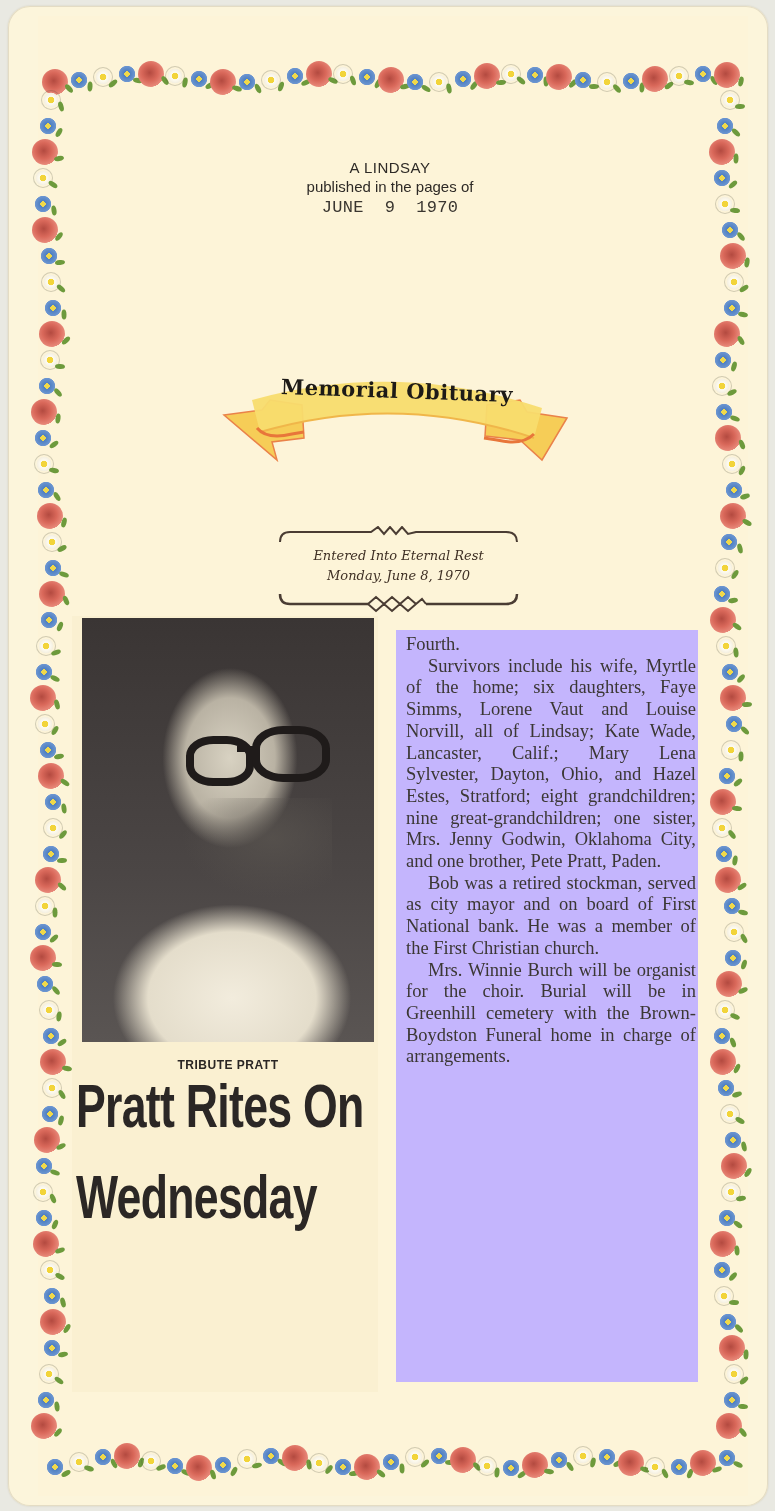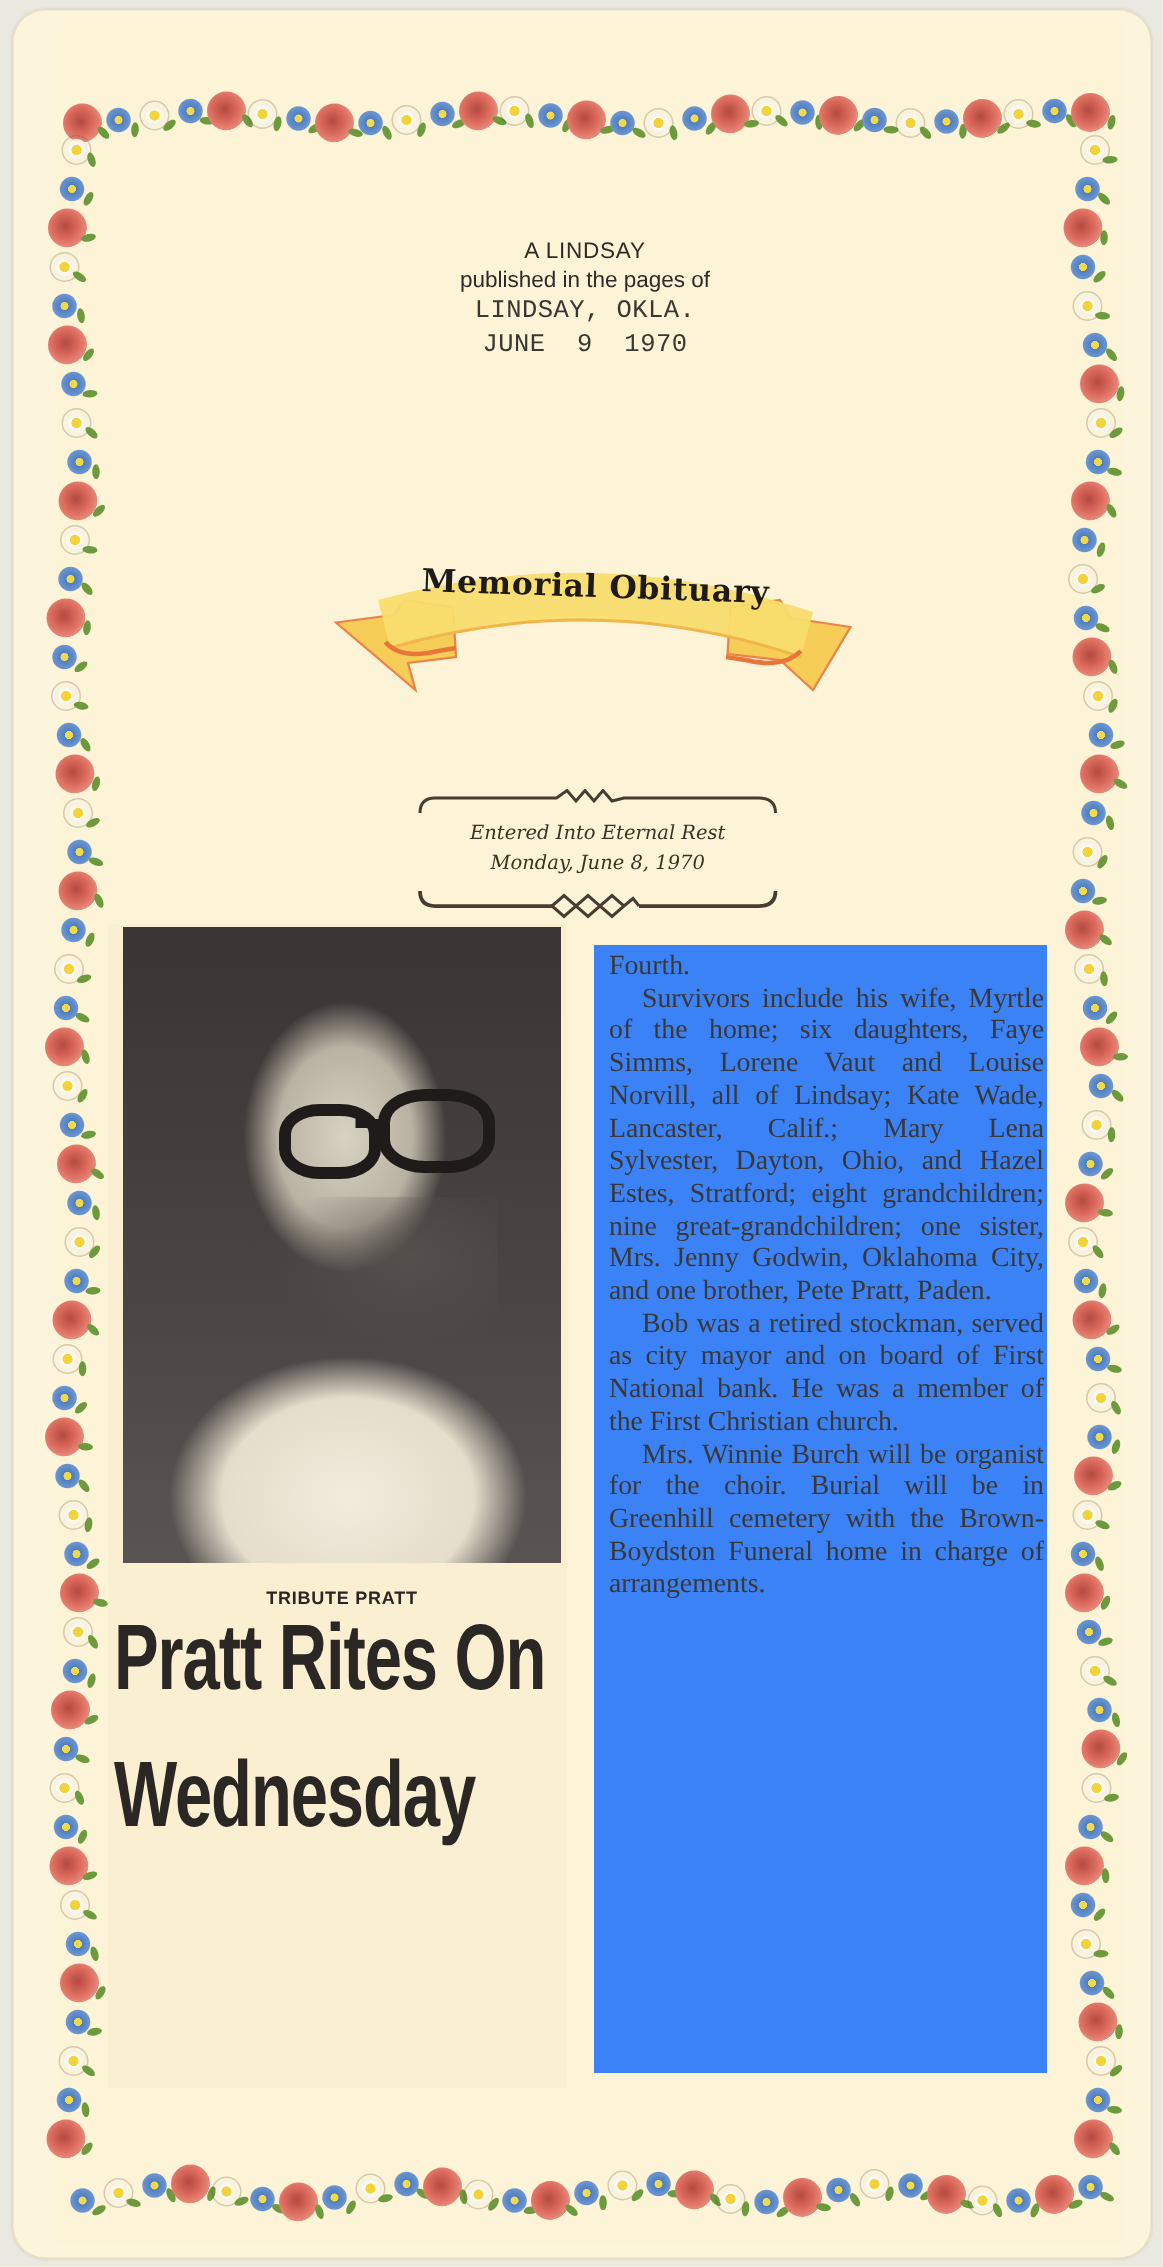--- a/index.html
+++ b/index.html
@@ -108,21 +108,21 @@
     .body-col {
       font-family: "Liberation Serif", serif; font-size: 18.5px; line-height: 21.7px;
       color: #3b3734; text-align: justify;
     }
     .body-col p { margin: 0; text-indent: 22px; }
     .body-col p.noindent { text-indent: 0; }
     .left-body { position: absolute; left: 0; top: 626px; width: 292px; }
 
     .clip-right {
       position: absolute; left: 396px; top: 630px; width: 302px; height: 752px;
-      background: #3b82f6;
+      background: #c4b5fd;
     }
     .right-body { position: absolute; left: 10px; top: 4px; width: 290px; }
   </style>
 </head>
 <body>
 
 <div class="card">
   <div class="inner-paper"></div>
 </div>
 
@@ -449,21 +449,20 @@
     <div class="leaf" style="left: 739px; top: 1378px; transform: rotate(140deg);"></div>
     <div class="flower forget" style="left: 722.471px; top: 1390px; width: 20px; height: 20px;"></div>
     <div class="leaf" style="left: 738.471px; top: 1404px; transform: rotate(7deg);"></div>
     <div class="flower rose" style="left: 715.586px; top: 1413px; width: 26px; height: 26px;"></div>
     <div class="leaf" style="left: 737.586px; top: 1430px; transform: rotate(54deg);"></div>
   </div>
 
 <div class="tribute-block">
   <div class="tribute-title">A LINDSAY</div>
   <div class="tribute-sub">published in the pages of</div>
-  <div class="paper-place" style="white-space:pre">LINDSAY, OKLA.</div>
   <div class="paper-date" style="white-space:pre">JUNE  9  1970</div>
 </div>
 
 <div class="banner">
   <svg width="350" height="110" viewBox="0 0 350 110">
 
     <path d="M2 55 L40 50 L48 40 L80 45 L82 78 L50 82 L55 100 Z" fill="#f6c94a" stroke="#e8763a" stroke-width="1.5" opacity="0.9"></path>
 
     <path d="M345 58 L305 52 L298 40 L265 45 L263 76 L298 80 L320 100 Z" fill="#f6c94a" stroke="#e8763a" stroke-width="1.5" opacity="0.9"></path>
 

